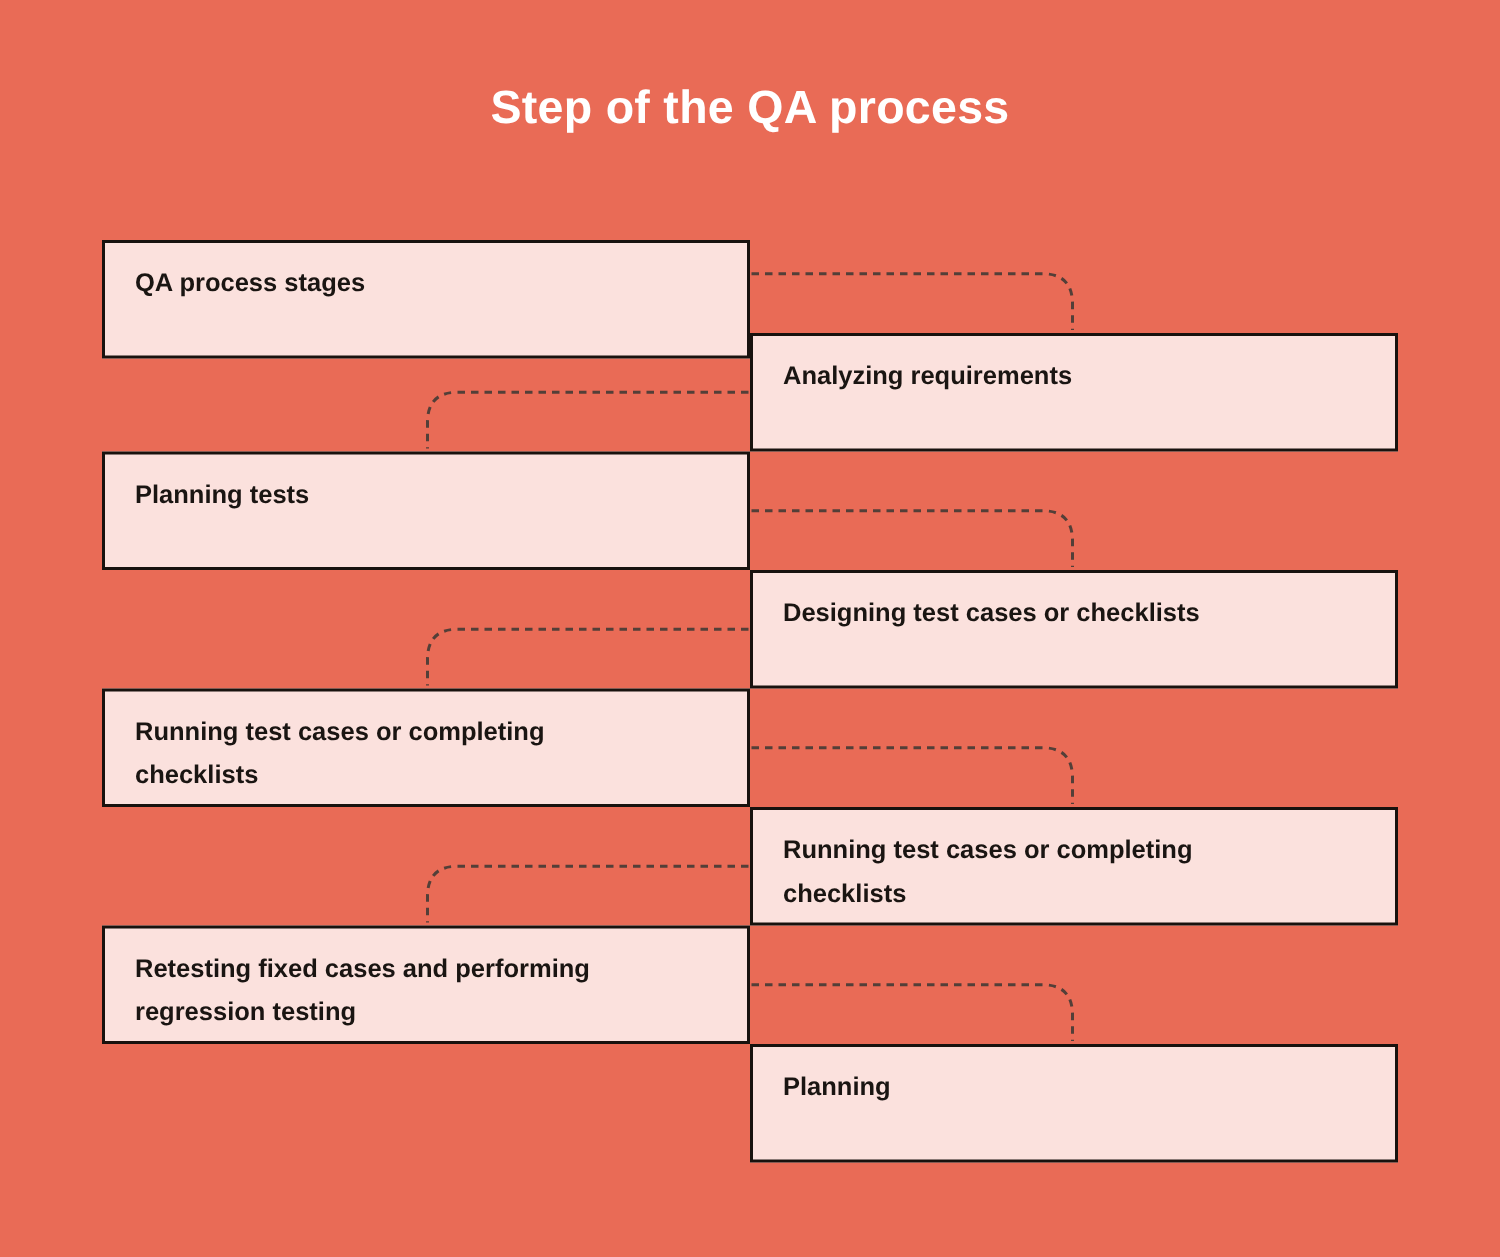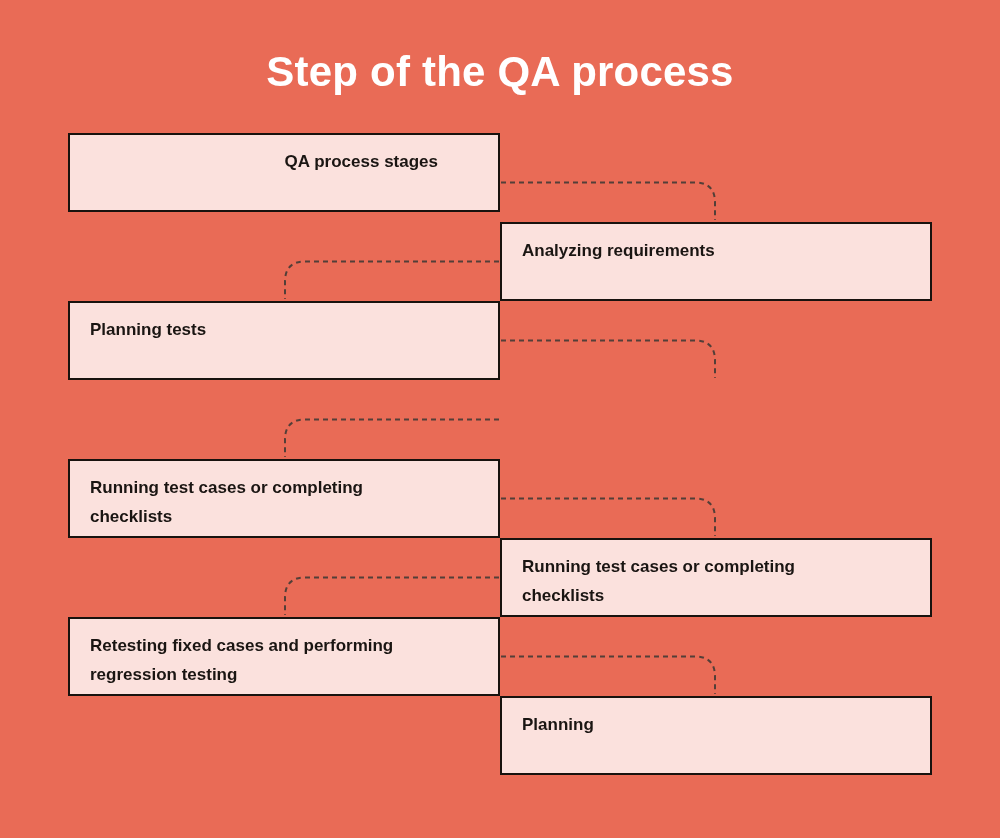--- a/index.html
+++ b/index.html
@@ -15,21 +15,21 @@
     overflow: hidden;
   }
   .title {
     position: absolute;
     top: 52px;
     left: 0;
     width: 100%;
     margin: 0;
     text-align: center;
     color: #FFFFFF;
-    font-size: 42px;
+    font-size: 31px;
     line-height: 40px;
     font-weight: 700;
     letter-spacing: 0.2px;
   }
   .connectors {
     position: absolute;
     top: 0;
     left: 0;
     width: 1000px;
     height: 838px;
@@ -49,21 +49,21 @@
     background: #FBE1DD;
     border: 2px solid #18120E;
     padding: 12px 60px 12px 20px;
     color: #1A1512;
     font-size: 17px;
     line-height: 29px;
     font-weight: 700;
   }
   .col-left  { left: 68px; }
   .col-right { left: 500px; }
-  .r0 { top: 133px; text-align: right; }
+  .r0 { top: 160px; }
   .r1 { top: 222px; }
   .r2 { top: 301px; }
   .r3 { top: 380px; }
   .r4 { top: 459px; }
   .r5 { top: 538px; }
   .r6 { top: 617px; }
   .r7 { top: 696px; }
 </style>
 </head>
 <body>
@@ -87,20 +87,23 @@
   </div>
 
   <div class="box col-left r2">
     <span>Planning tests</span>
   </div>
 
   <div class="box col-right r1">
     <span>Analyzing requirements</span>
   </div>
 
+  <div class="box col-right r3">
+    <span>Designing test cases or checklists</span>
+  </div>
 
   <div class="box col-left r4">
     <span>Running test cases or completing checklists</span>
   </div>
 
   <div class="box col-right r5">
     <span>Running test cases or completing checklists</span>
   </div>
 
   <div class="box col-left r6">

